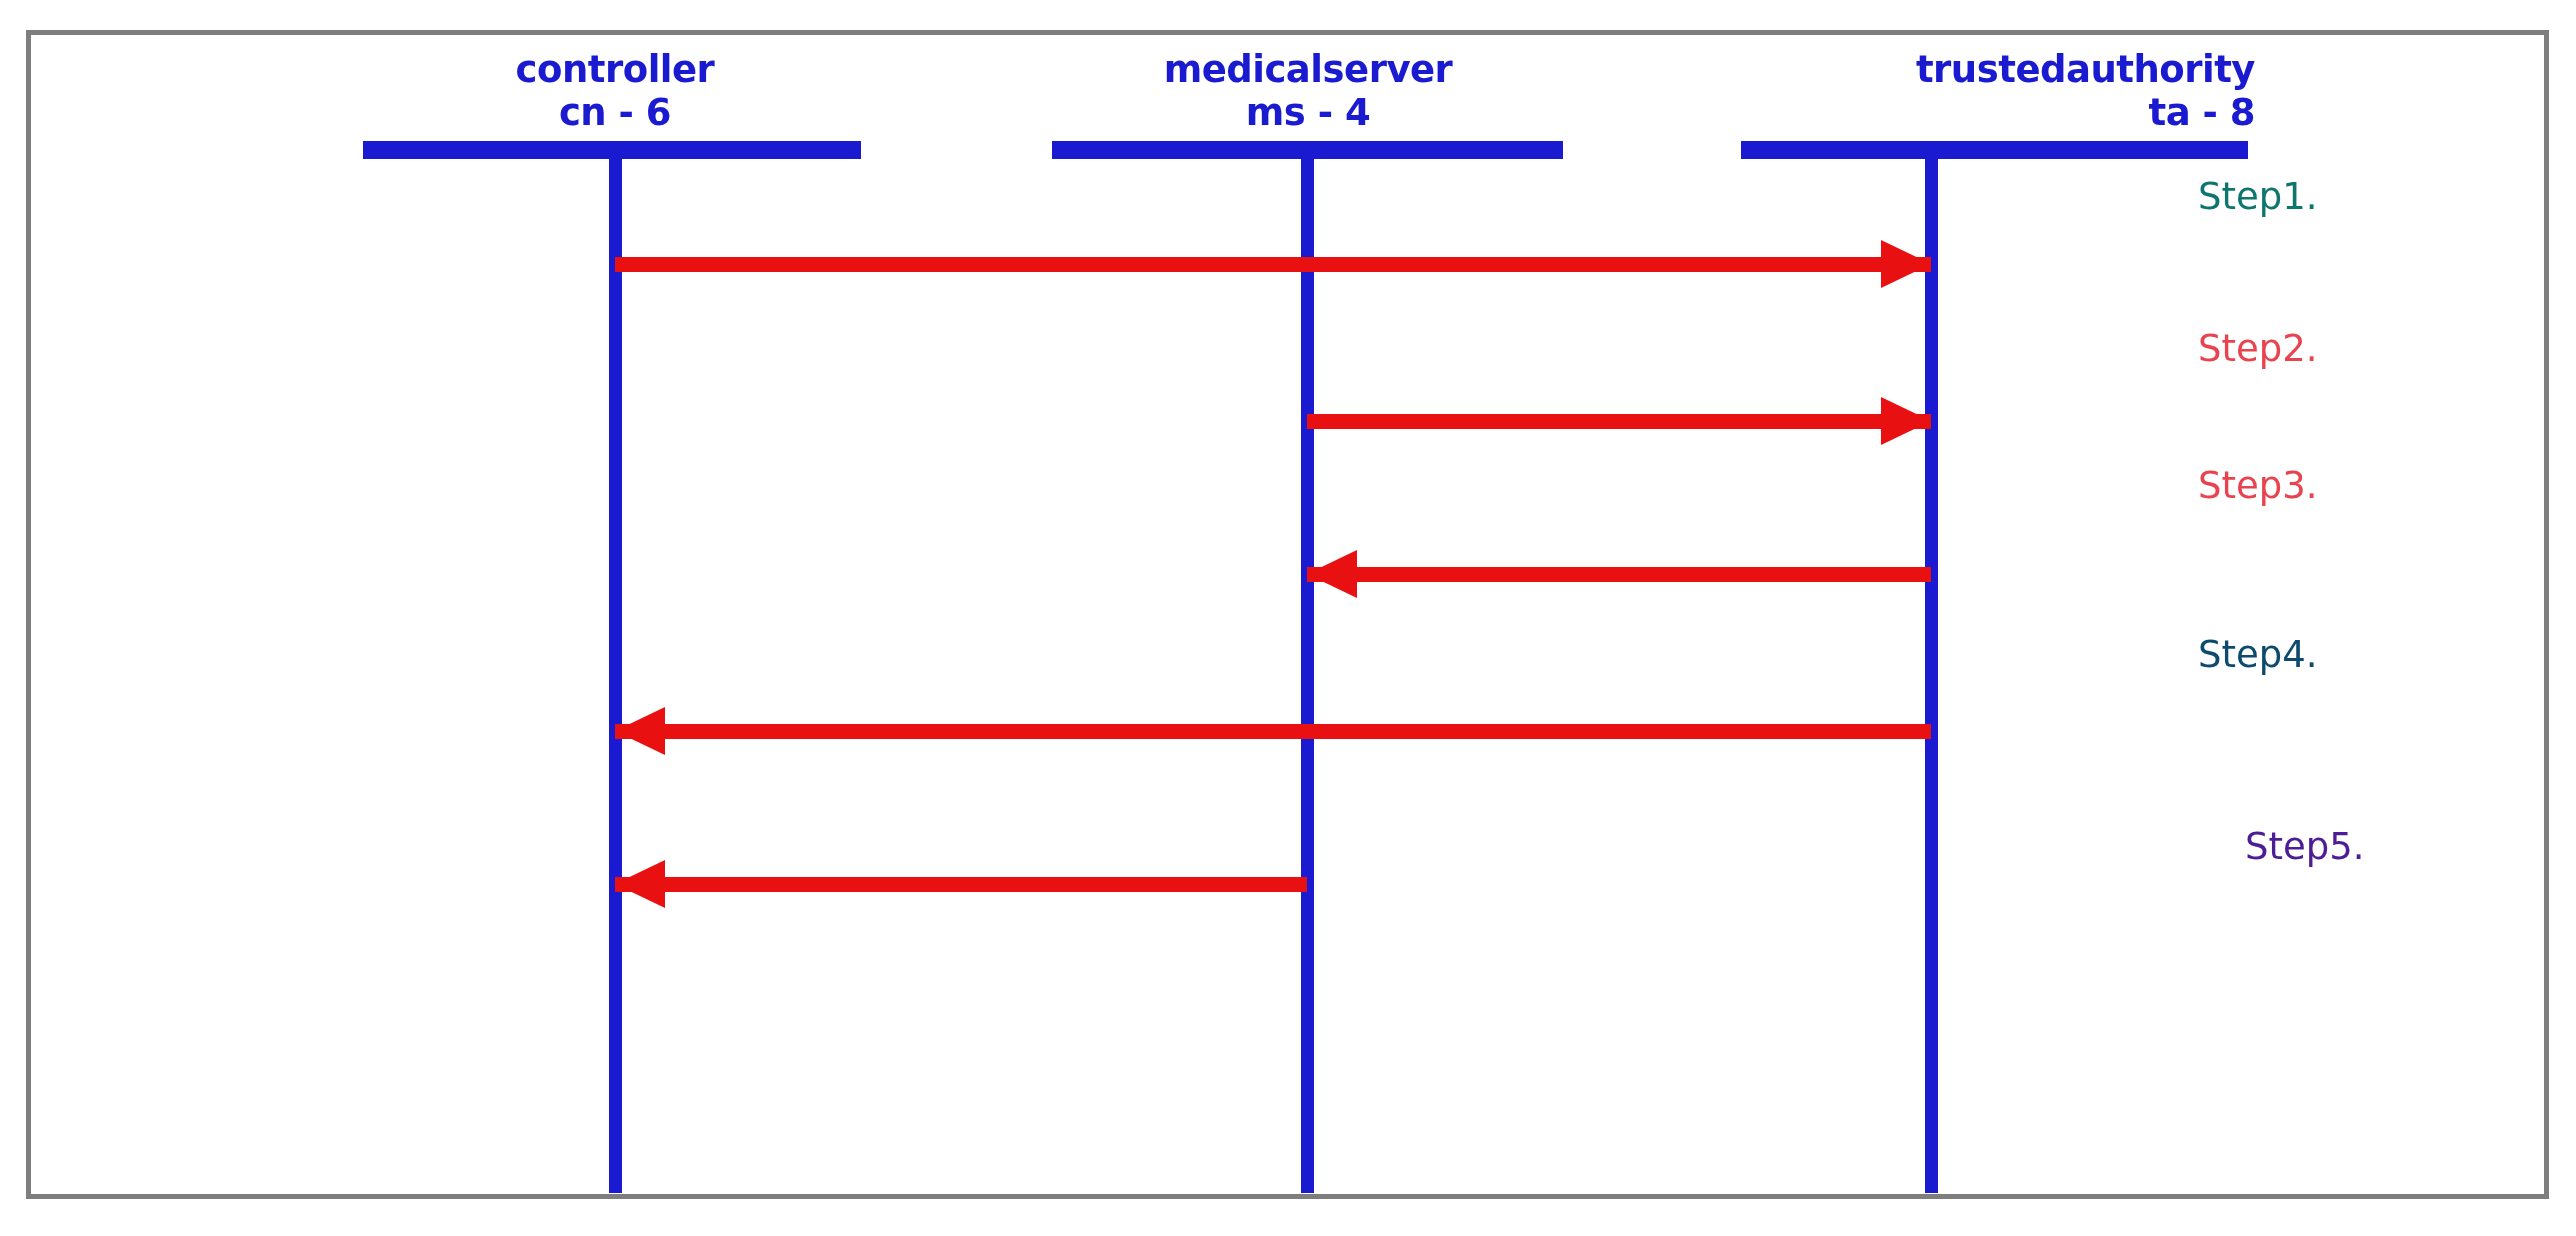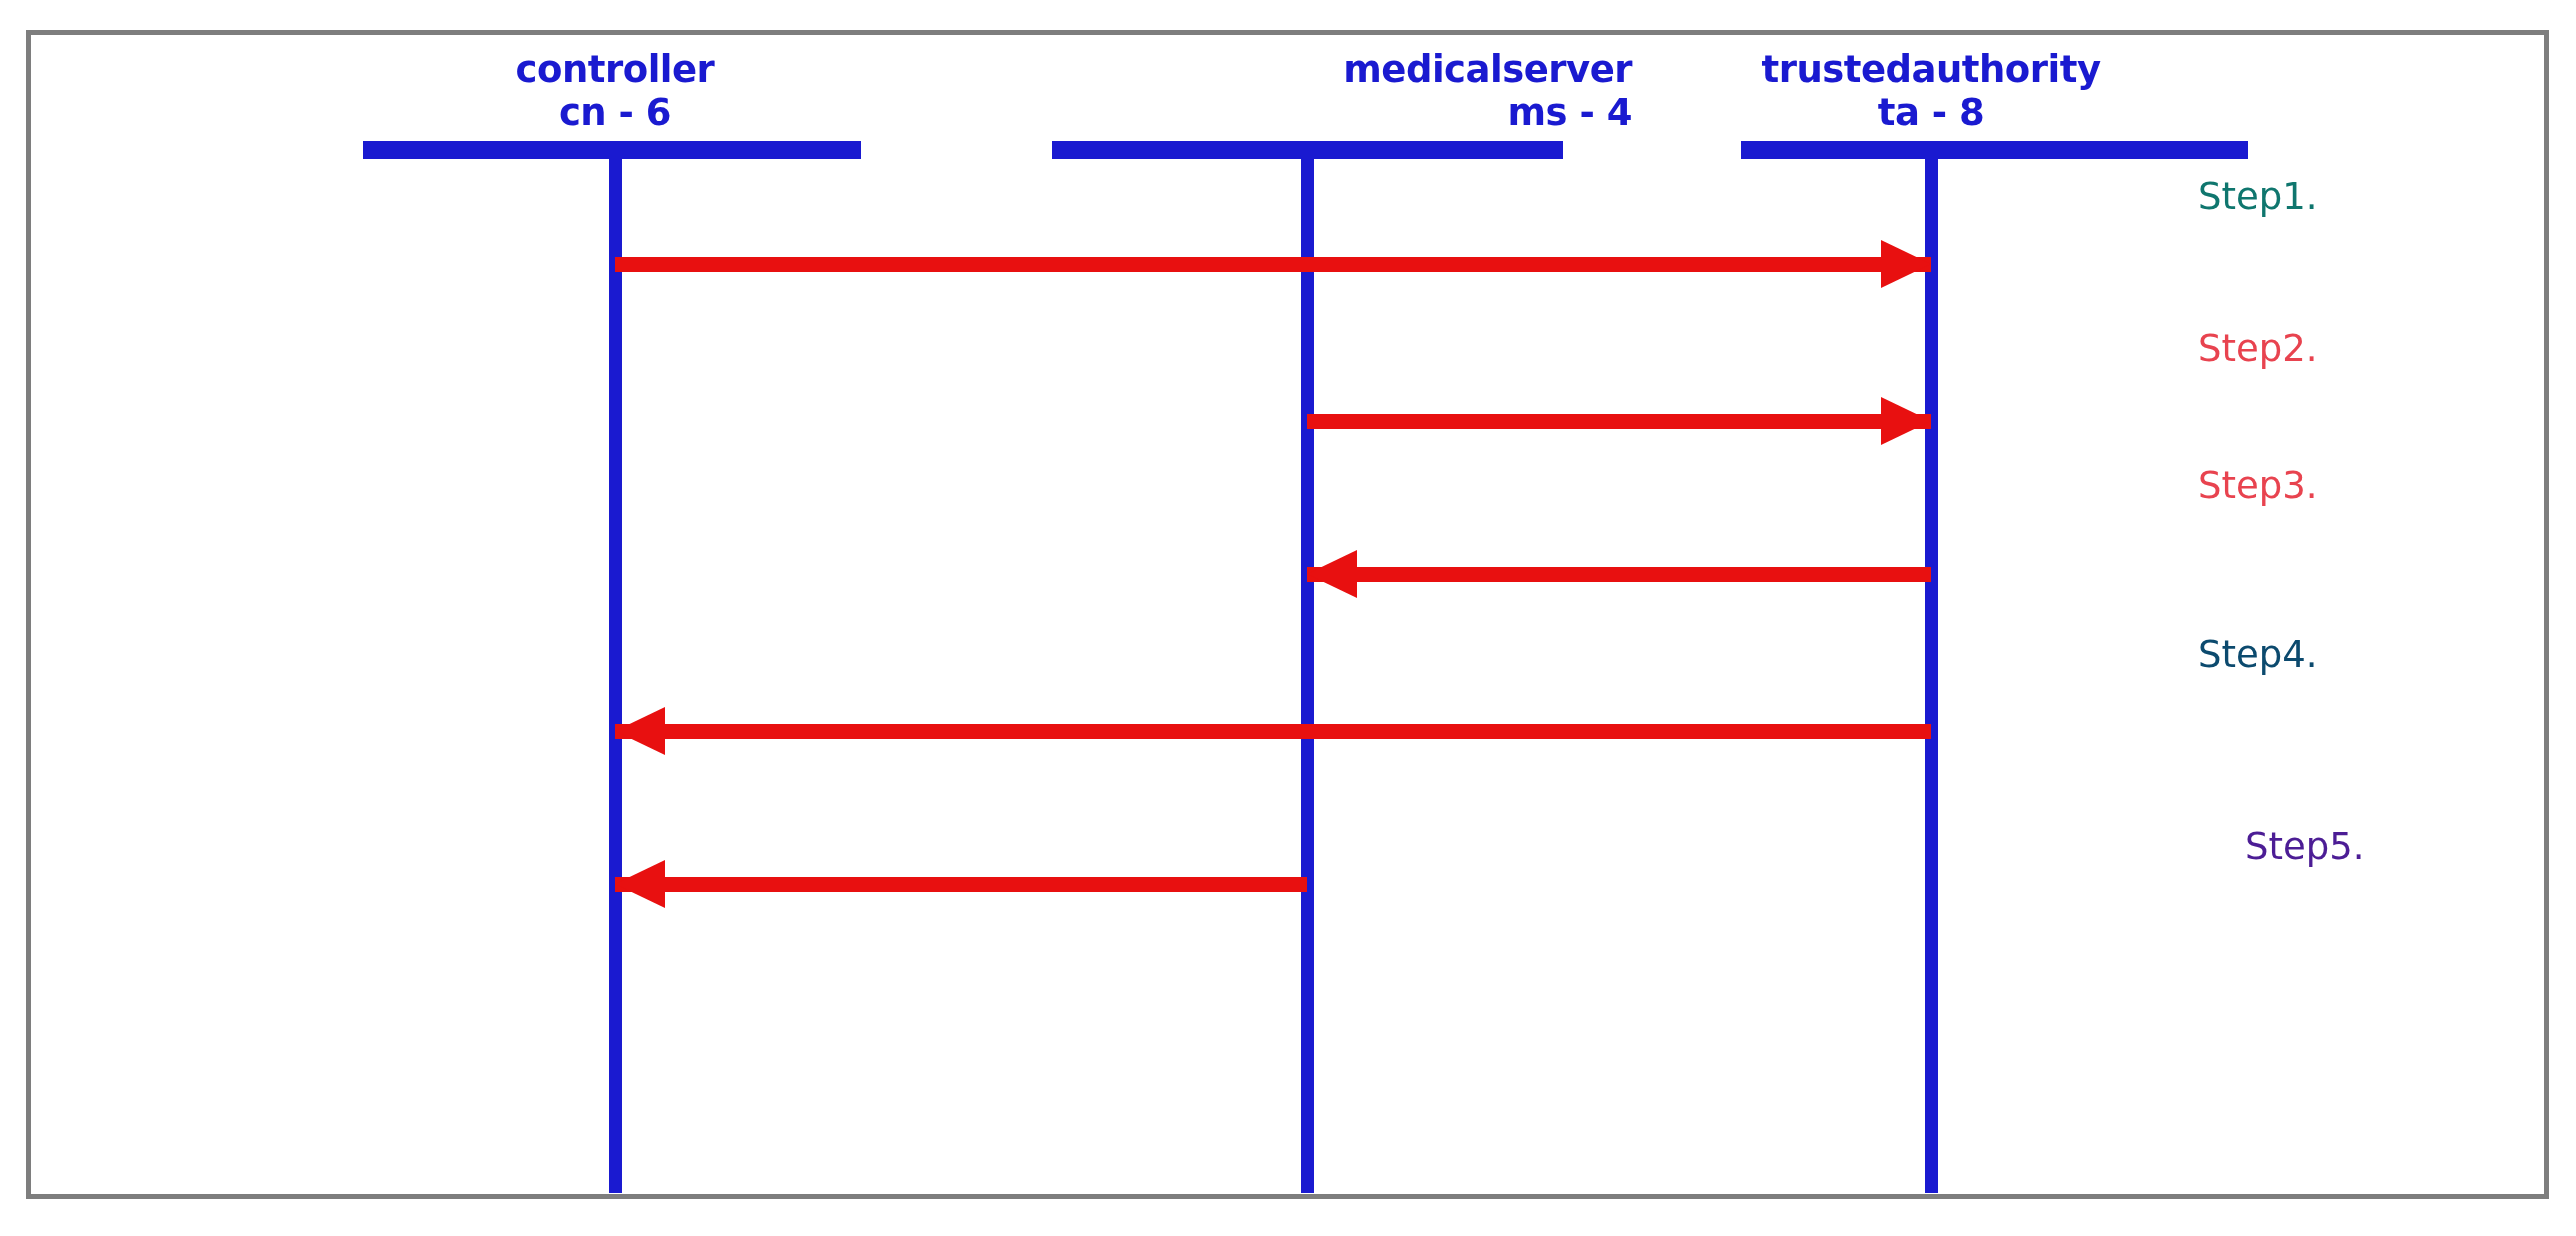--- a/index.html
+++ b/index.html
@@ -106,29 +106,29 @@
   <div id="lifelines">
       <div class="lifeline">
         <div class="lifeline-label" style="left: 291px; top: 48px;">
           <span class="name">controller</span>
           <span class="alias">cn - 6</span>
         </div>
         <div class="lifeline-bar" style="left: 363px; top: 141px; width: 498px; background: rgb(26, 26, 208);"></div>
         <div class="lifeline-stem" style="left: 609px; top: 141px; height: 1052px; background: rgb(26, 26, 208);"></div>
       </div>
       <div class="lifeline">
-        <div class="lifeline-label" style="left: 984px; top: 48px; text-align: right;">
+        <div class="lifeline-label" style="left: 984px; top: 48px;">
           <span class="name">medicalserver</span>
           <span class="alias">ms - 4</span>
         </div>
         <div class="lifeline-bar" style="left: 1052px; top: 141px; width: 511px; background: rgb(26, 26, 208);"></div>
         <div class="lifeline-stem" style="left: 1301px; top: 141px; height: 1052px; background: rgb(26, 26, 208);"></div>
       </div>
       <div class="lifeline">
-        <div class="lifeline-label" style="left: 1607px; top: 48px;">
+        <div class="lifeline-label" style="left: 1607px; top: 48px; text-align: right;">
           <span class="name">trustedauthority</span>
           <span class="alias">ta - 8</span>
         </div>
         <div class="lifeline-bar" style="left: 1741px; top: 141px; width: 507px; background: rgb(26, 26, 208);"></div>
         <div class="lifeline-stem" style="left: 1925px; top: 141px; height: 1052px; background: rgb(26, 26, 208);"></div>
       </div>
     </div>
   <div id="messages">
       <div class="message" style="left: 0px; top: 264px;">
         <div class="msg-line" style="left: 615px; width: 1316px; top: -7.4px; background: rgb(232, 16, 16);"></div>

